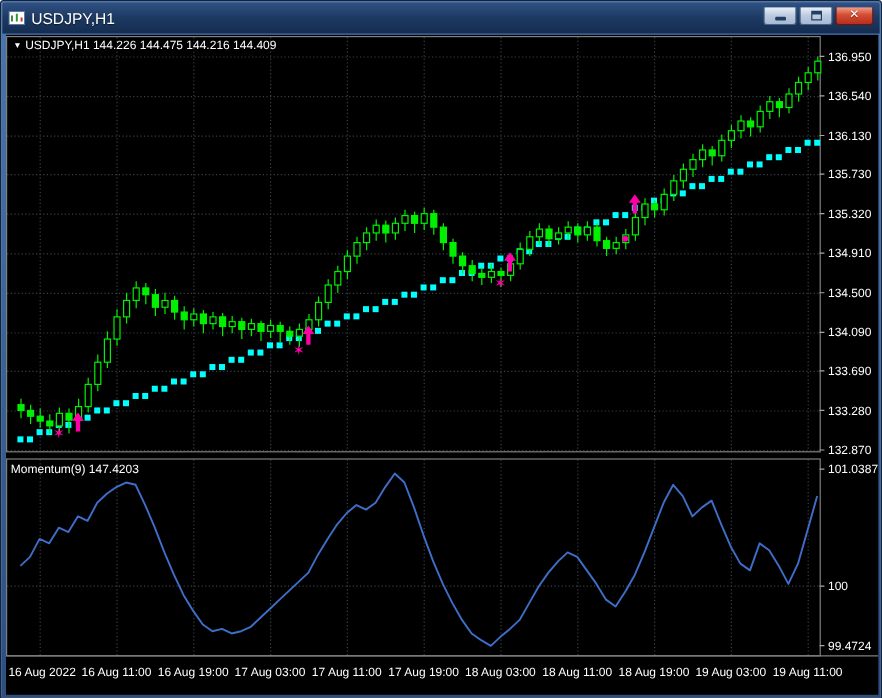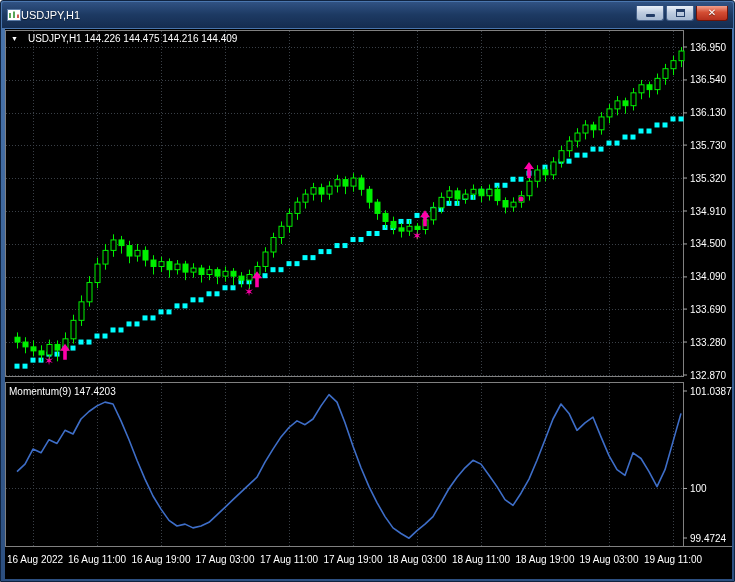--- a/index.html
+++ b/index.html
@@ -5,31 +5,31 @@
   *{margin:0;padding:0;box-sizing:border-box}
   html,body{width:735px;height:582px;background:#fff;font-family:"Liberation Sans","DejaVu Sans",sans-serif;overflow:hidden}
   .window{position:absolute;top:0;left:0;width:735px;height:582px;
     background:linear-gradient(#4a76ae,#2c4f80);
     border:1px solid #10233f;border-radius:3px 3px 0 0}
   .titlebar{position:absolute;top:1px;left:1px;right:1px;height:26px;
     display:flex;align-items:center;
     background:linear-gradient(#305283 0%,#1d3a63 48%,#142c50 100%);
     color:#fff;border-radius:2px 2px 0 0}
   .title-icon{margin-left:5px;display:flex;align-items:center}
-  .title-text{font-size:11px;color:#fff;text-shadow:0 1px 1px rgba(0,0,0,.6)}
+  .title-text{margin-left:5px;font-size:13px;color:#fff;text-shadow:0 1px 1px rgba(0,0,0,.6)}
   .win-buttons{margin-left:auto;display:flex;gap:2px;padding-right:5px;margin-top:-4px}
   .btn{width:28px;height:15px;border-radius:0 0 3px 3px;display:flex;align-items:center;justify-content:center;cursor:pointer}
   .btn.gray{background:linear-gradient(#eaf0f8,#bccbdf 50%,#a7bad2);border:1px solid #46618a;border-top:none}
   .btn.close-btn{width:32px;background:linear-gradient(#f2a08c,#d44e34 45%,#b52f1d);border:1px solid #6e1408;border-top:none}
   .gmin{width:9px;height:3px;background:#223c66;border-radius:1px;margin-top:5px}
   .grest{width:9px;height:8px;border:1px solid #223c66;border-top:3px solid #223c66;background:transparent}
   .gx{color:#fff;font-size:10px;font-weight:bold;line-height:1;text-shadow:0 1px 1px rgba(0,0,0,.5)}
   .client{position:absolute;top:28px;left:4px;width:727px;height:550px;background:#000}
   #chart-svg{position:absolute;top:0;left:0}
-  .legend{position:absolute;color:#fff;font-size:10px;display:flex;gap:10px;align-items:center;white-space:nowrap;pointer-events:none}
+  .legend{position:absolute;color:#fff;font-size:10px;display:flex;gap:3px;align-items:center;white-space:nowrap;pointer-events:none}
   .legend .dd{font-size:7px;color:#fff;pointer-events:auto;cursor:pointer}
   .legend.main{top:4px;left:6px}
   .legend.mom{top:357px;left:4px}
 </style>
 </head>
 <body>
 
 <div class="window">
   <div class="titlebar">
     <span class="title-icon">

